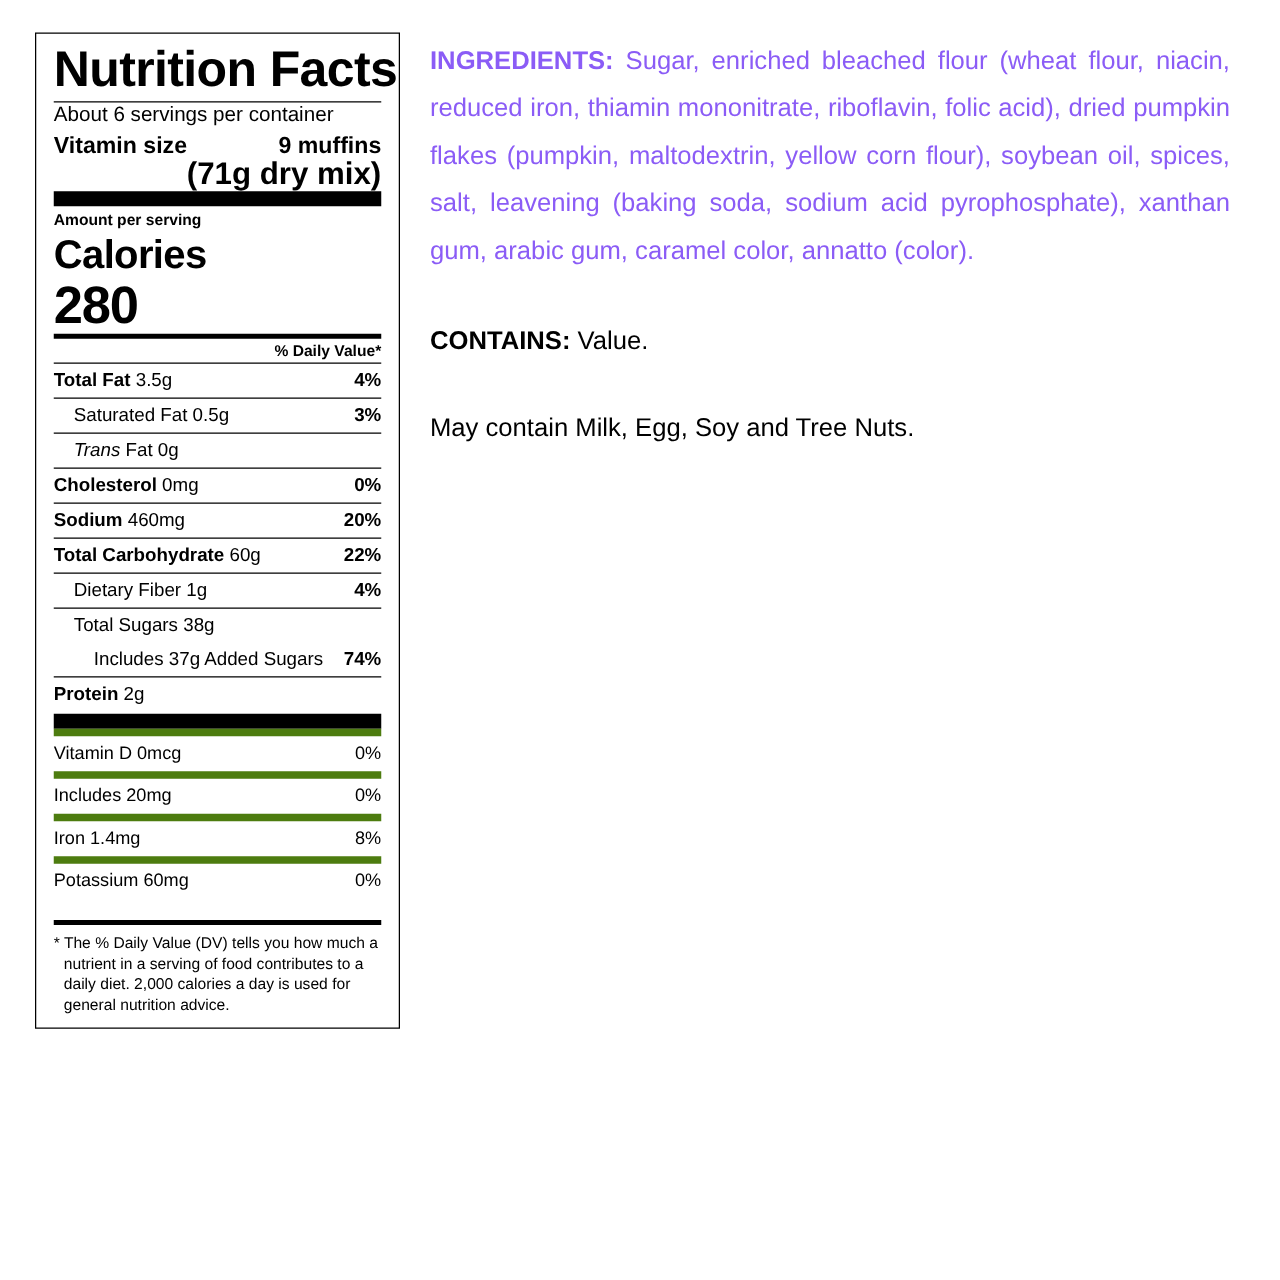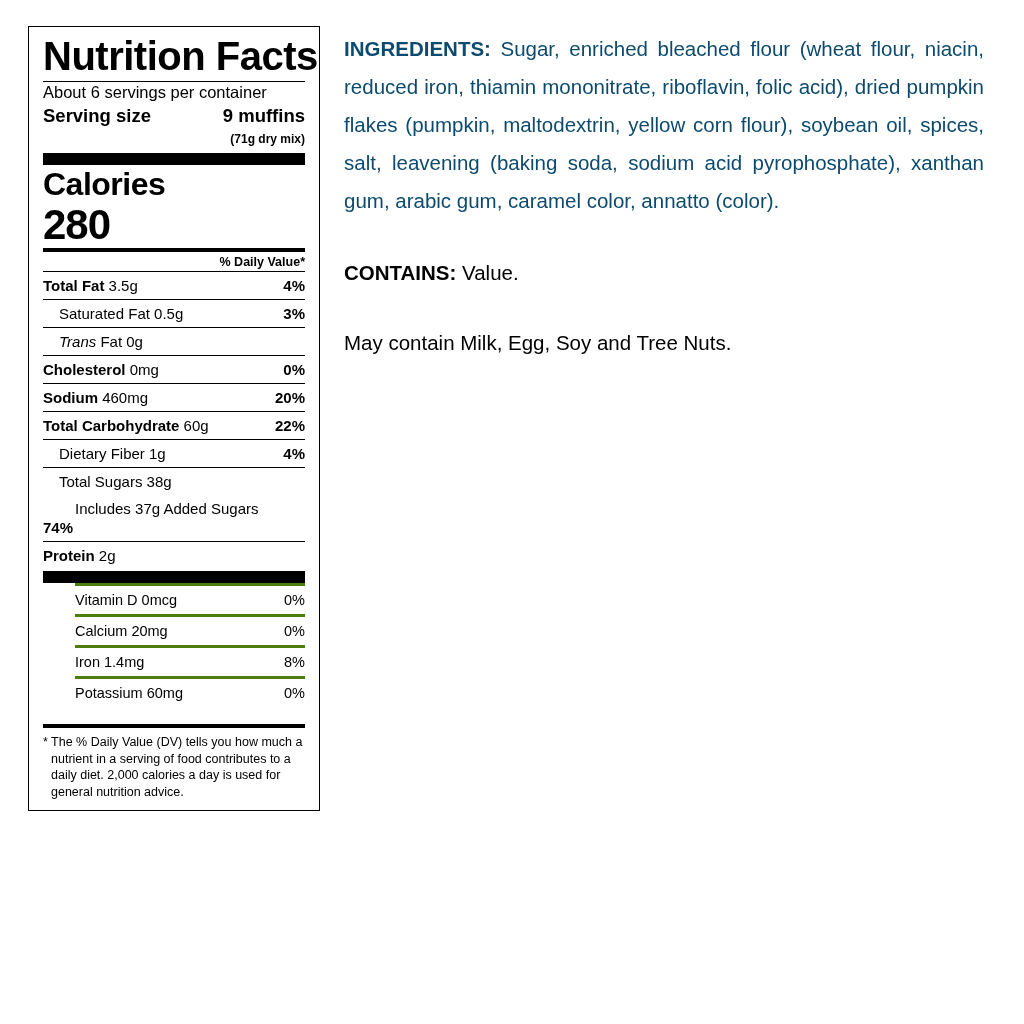--- a/index.html
+++ b/index.html
@@ -65,21 +65,21 @@
     justify-content: space-between;
     align-items: baseline;
     font-weight: bold;
     font-size: 18.5px;
     line-height: 23px;
   }
   .nf-serving-row .val { font-weight: bold; }
   .nf-serving-sub {
     text-align: right;
     font-weight: bold;
-    font-size: 12px;
+    font-size: 25px;
     line-height: 24px;
     padding-bottom: 2px;
   }
 
   .nf-amount {
     font-size: 12.5px;
     font-weight: bold;
     line-height: 16px;
     padding-top: 3px;
   }
@@ -119,33 +119,32 @@
     line-height: 19px;
     padding: 4px 0 4px 0;
     border-top: 1px solid #000;
   }
   .nf-row .lbl { padding-right: 8px; }
   .nf-row .dv { font-weight: bold; white-space: nowrap; }
   .indent1 { padding-left: 16px; }
   .indent2 { padding-left: 32px; }
   .italic { font-style: italic; }
 
-  .nf-row.no-top { border-top: none; flex-direction: column; }
+  .nf-row.no-top { border-top: none; }
 
   .nf-vitbar { border-top: 12px solid #000; margin-top: 2px; }
 
   .nf-vrow {
     display: flex;
     justify-content: space-between;
     align-items: flex-end;
     font-size: 14.5px;
     line-height: 18px;
     padding: 5px 0 5px 0;
-    border-top: 3px solid #4d7c0f;
-    margin-left: 32px;
+    border-top: 6px solid #4d7c0f;
   }
   .nf-vrow:first-of-type { border-top: none; }
 
   .nf-footnote {
     border-top: 4px solid #000;
     margin-top: 17px;
     padding-top: 6px;
     font-size: 12.5px;
     line-height: 16.5px;
   }
@@ -154,21 +153,21 @@
     text-indent: -8px;
     padding-left: 8px;
   }
 
   
   .ing-block {
     font-size: 20.5px;
     line-height: 38px;
     text-align: justify;
     text-justify: inter-word;
-    color: #0c4a6e;
+    color: #8b5cf6;
   }
   .ing-block b { font-weight: bold; }
   .ing-gap { height: 36px; }
   .ing-line {
     font-size: 20.5px;
     line-height: 34px;
   }
 </style>
 </head>
 <body>
@@ -176,27 +175,28 @@
 <div class="page">
 
   <div class="nf-panel">
 
     <div class="nf-title">Nutrition Facts</div>
     <div class="rule-thin"></div>
 
     <div class="nf-servings">About 6 servings per container</div>
 
     <div class="nf-serving-row">
-      <span class="lbl">Serving size</span>
+      <span class="lbl">Vitamin size</span>
       <span class="val">9 muffins</span>
     </div>
     <div class="nf-serving-sub">(71g dry mix)</div>
 
     <div class="rule-thick"></div>
 
+    <div class="nf-amount">Amount per serving</div>
 
     <div class="nf-cal-row">
       <span class="nf-cal-label">Calories</span>
       <span class="nf-cal-value">280</span>
     </div>
 
     <div class="rule-med"></div>
 
     <div class="nf-dv-head">% Daily Value*</div>
 
@@ -250,21 +250,21 @@
       <span class="dv"></span>
     </div>
 
     <div class="nf-vitbar"></div>
 
     <div class="nf-vrow">
       <span>Vitamin D 0mcg</span>
       <span>0%</span>
     </div>
     <div class="nf-vrow">
-      <span>Calcium 20mg</span>
+      <span>Includes 20mg</span>
       <span>0%</span>
     </div>
     <div class="nf-vrow">
       <span>Iron 1.4mg</span>
       <span>8%</span>
     </div>
     <div class="nf-vrow">
       <span>Potassium 60mg</span>
       <span>0%</span>
     </div>

